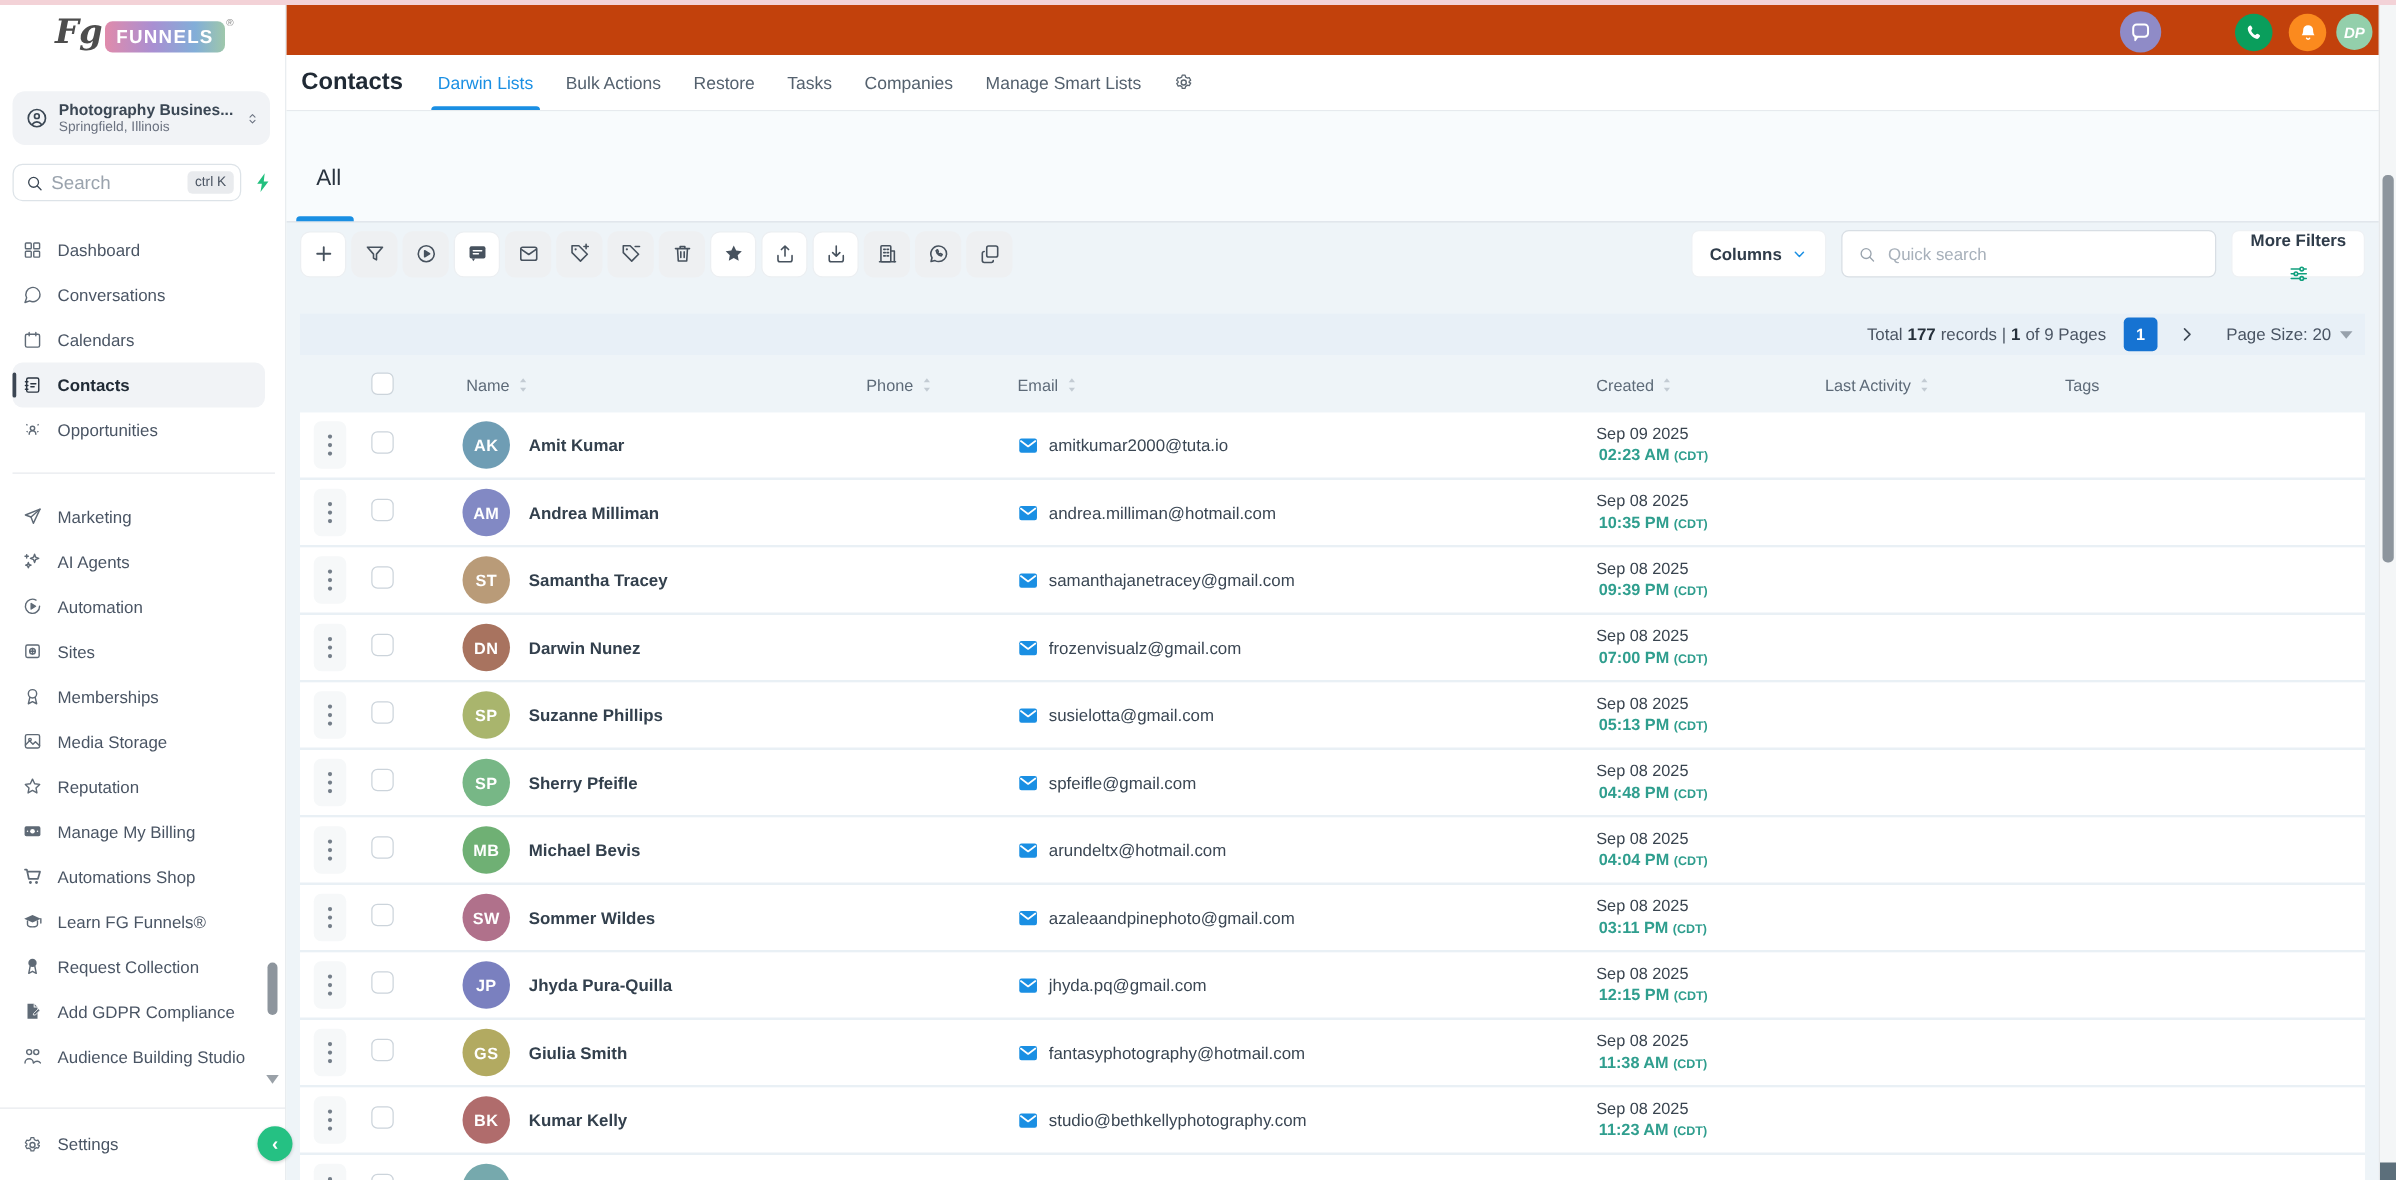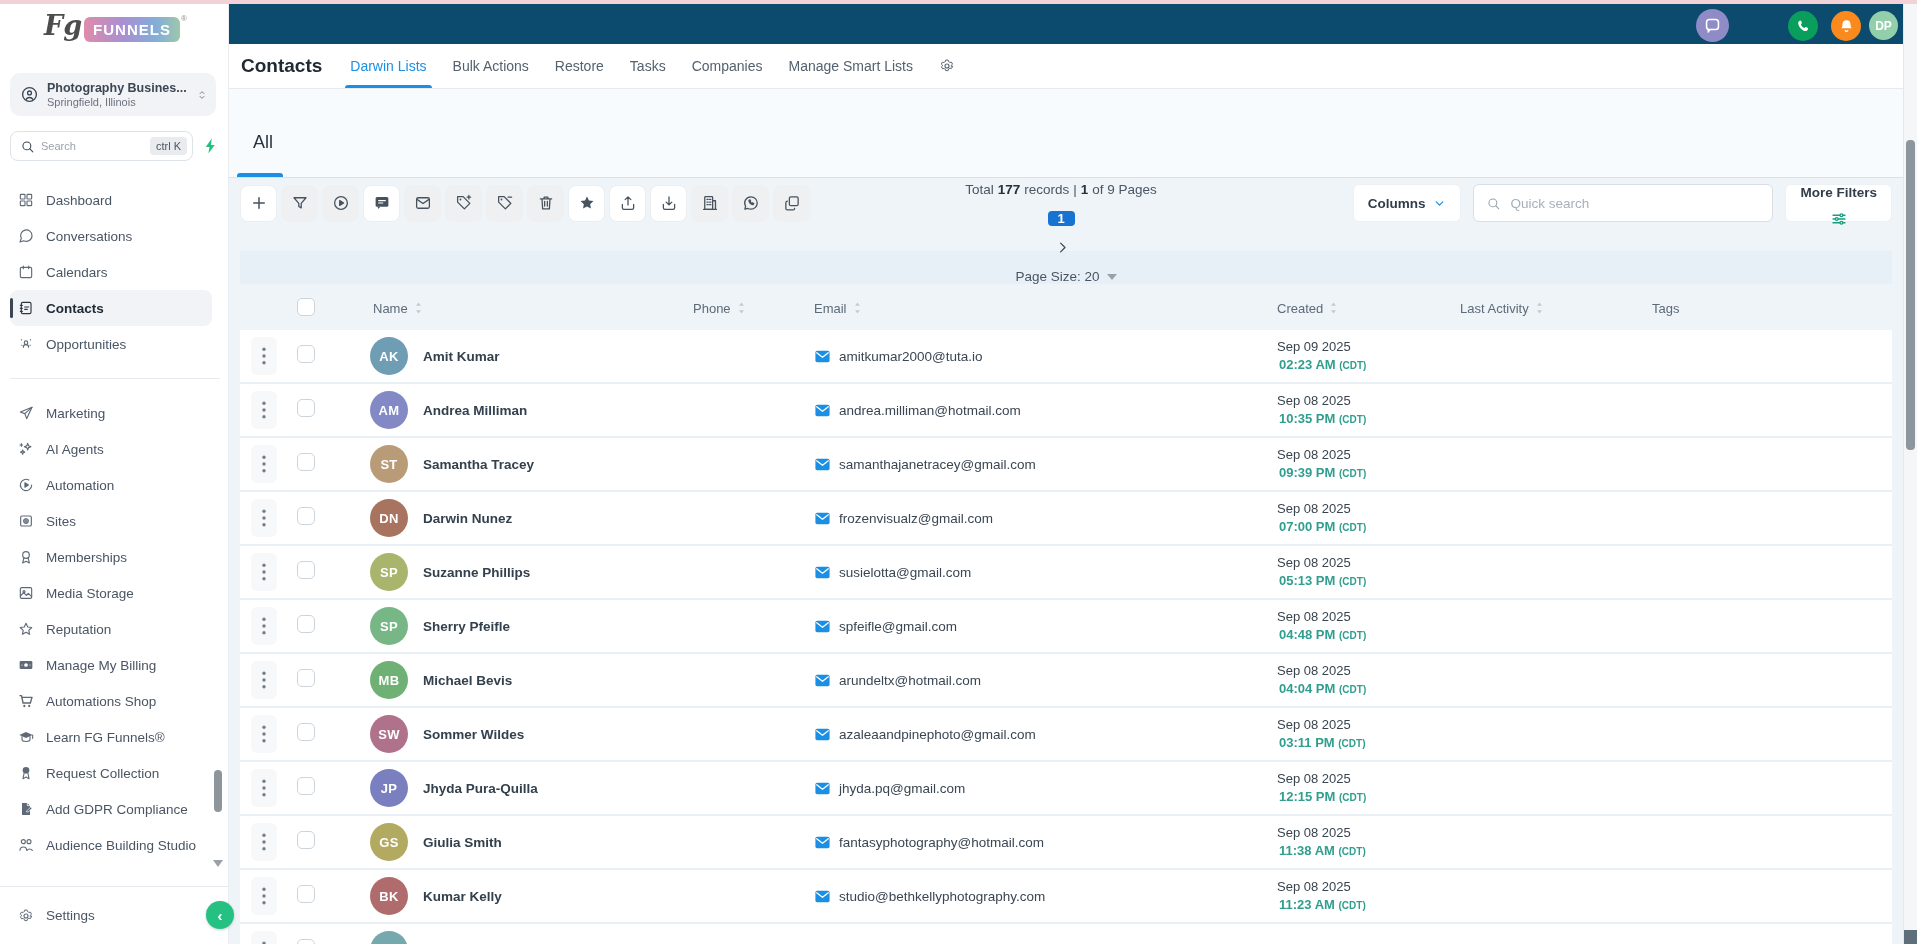--- a/index.html
+++ b/index.html
@@ -16,21 +16,21 @@
   .logo-reg { font-size:8px; color:#8a8a8a; margin-left:1px; margin-top:2px; }
 
   .account { position:absolute; top:69px; left:10px; right:12px; height:43px; background:#f1f3f6; border-radius:10px; display:flex; align-items:center; padding:0 8px 0 10px; gap:8px; cursor:pointer; }
   .account-texts { flex:1; min-width:0; }
   .account-name { font-size:12.5px; font-weight:700; color:#3b4754; white-space:nowrap; overflow:hidden; }
   .account-sub { font-size:11px; color:#6b7280; margin-top:1px; white-space:nowrap; overflow:hidden; }
   .account-chevrons { display:flex; flex-direction:column; align-items:center; gap:0; color:#6b7280; }
 
   .search-row { position:absolute; top:127px; left:10px; right:8px; display:flex; align-items:center; gap:9px; }
   .search-pill { flex:1; height:30px; border:1px solid #dde3e8; border-radius:8px; background:#fff; display:flex; align-items:center; gap:6px; padding:0 5px 0 9px; }
-  .search-pill input { border:0; outline:0; background:transparent; font-size:11px; color:#0f172a; width:70px; flex:1; font-family:inherit; }
+  .search-pill input { border:0; outline:0; background:transparent; font-size:15px; color:#0f172a; width:70px; flex:1; font-family:inherit; }
   .search-pill input::placeholder { color:#9aa3ad; }
   .ctrlk { background:#e9ebee; border-radius:4px; font-size:11px; color:#4b5563; padding:3px 6px; white-space:nowrap; }
 
   .nav { position:absolute; top:178px; left:0; right:0; height:702px; overflow:hidden; }
   .nav-item { height:36px; margin:0 16px 0 10px; padding-left:8px; display:flex; align-items:center; gap:12px; border-radius:8px; cursor:pointer; font-size:13.5px; color:#4a5564; }
   .nav-item .icon { color:#5f6a76; display:flex; }
   .nav-item.active { background:#f1f3f6; color:#212b36; font-weight:700; position:relative; }
   .nav-item.active .icon { color:#2c3642; }
   .nav-item.active::before { content:''; position:absolute; left:0; top:8px; bottom:8px; width:3px; border-radius:2px; background:#3c4653; }
   .nav-divider { height:33px; display:flex; align-items:center; }
@@ -40,21 +40,21 @@
   .sb-thumb { position:absolute; right:0; top:588px; width:8px; height:42px; background:#8d959d; border-radius:4px; }
   .sb-down { position:absolute; right:-1px; top:678px; width:0; height:0; border-left:5px solid transparent; border-right:5px solid transparent; border-top:7px solid #9aa1a8; }
 
   .sidebar-footer { position:absolute; left:0; right:0; bottom:0; height:58px; border-top:1px solid #e7eaee; background:#fff; }
   .settings-row { display:flex; align-items:center; gap:12px; padding-left:18px; height:100%; font-size:13.5px; color:#4a5564; cursor:pointer; }
   .settings-row .icon { color:#5f6a76; display:flex; }
   .collapse-btn { position:absolute; right:-6px; top:14px; width:28px; height:28px; border-radius:50%; background:#25c183; color:#fff; display:flex; align-items:center; justify-content:center; font-size:15px; font-weight:700; box-shadow:0 1px 3px rgba(0,0,0,.2); cursor:pointer; }
 
   
   .main { position:absolute; left:229px; top:4px; right:0; bottom:0; }
-  .topstrip { height:40px; background:#0c4a6e; position:relative; }
+  .topstrip { height:40px; background:#c2410c; position:relative;font-style:italic; }
   .circle-ic { position:absolute; border-radius:50%; display:flex; align-items:center; justify-content:center; color:#fff; cursor:pointer; }
   .chat-circle { left:1467px; top:5px; width:33px; height:33px; background:#8f8bc7; }
   .phone-circle { left:1559px; top:7px; width:30px; height:30px; background:#0a9e5c; }
   .bell-circle { left:1602px; top:7px; width:30px; height:30px; background:#fb8a1e; }
   .dp-circle { left:1640px; top:7px; width:29px; height:29px; background:#93cfab; font-size:12px; font-weight:700; }
 
   .header-band { height:45px; background:#fff; border-bottom:1px solid #e6eaee; display:flex; align-items:stretch; padding-left:12px; }
   .page-title { font-size:19px; font-weight:700; color:#202a35; align-self:center; margin-right:28px; }
   .tabs { display:flex; gap:26px; align-items:stretch; }
   .tab { display:flex; align-items:center; font-size:14px; color:#54616e; cursor:pointer; position:relative; }
@@ -76,21 +76,21 @@
   .tb-right { display:flex; align-items:center; gap:12px; }
   .columns-btn { height:38px; background:#fff; border:1px solid #eef1f4; border-radius:6px; display:flex; align-items:center; gap:8px; padding:0 14px; font-size:13.5px; font-weight:600; color:#2f3c4a; cursor:pointer; }
   .columns-btn .icon { color:#1a8fe3; display:flex; }
   .quick-search { width:300px; height:38px; background:#fff; border:1px solid #d8dee4; border-radius:6px; display:flex; align-items:center; gap:9px; padding:0 12px; }
   .quick-search .icon { color:#9aa4ae; display:flex; }
   .quick-search input { border:0; outline:0; flex:1; font-size:13.5px; color:#4b5563; font-family:inherit; background:transparent; }
   .quick-search input::placeholder { color:#a7b0ba; }
   .more-filters { height:38px; background:#fff; border:1px solid #eef1f4; border-radius:6px; display:flex; align-items:center; gap:10px; padding:0 14px; font-size:13.5px; font-weight:600; color:#2f3c4a; cursor:pointer;flex-direction:column; }
   .more-filters .icon { color:#12a07e; display:flex; }
 
-  .pagination-band { margin-top:28px; height:33px; background:#e8f0f7; display:flex; align-items:center; justify-content:flex-end; gap:14px; padding-right:10px; font-size:13.5px; color:#4b5563;flex-direction:column; }
+  .pagination-band { margin-top:28px; height:33px; background:#e8f0f7; display:flex; align-items:center; justify-content:flex-end; gap:14px; padding-right:10px; font-size:13.5px; color:#4b5563; }
   .summary b { color:#26303b; font-weight:700; }
   .summary { display:flex; gap:4px; align-items:center; }
   .page-box { width:27px; height:27px; border-radius:4px; background:#1673d2; color:#fff; font-size:13px; font-weight:600; display:flex; align-items:center; justify-content:center; cursor:pointer; }
   .next-arrow { color:#3f4a56; display:flex; cursor:pointer; margin-left:2px; }
   .page-size { display:flex; align-items:center; gap:7px; color:#4a5564; cursor:pointer; margin-left:10px; }
   .caret-down { width:0; height:0; border-left:5px solid transparent; border-right:5px solid transparent; border-top:6px solid #97a1ab; }
 
   .grid-cols { display:grid; grid-template-columns:48px 42px 355px 120px 465px 183px 192px 1fr; align-items:center; }
   .thead { margin-top:6px; height:36px; font-size:13px; color:#5d6a78; }
   .th { display:flex; align-items:center; gap:4px; cursor:pointer; }

